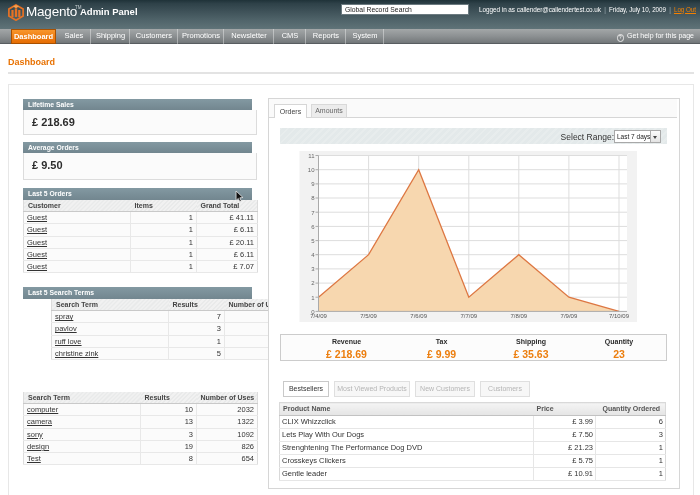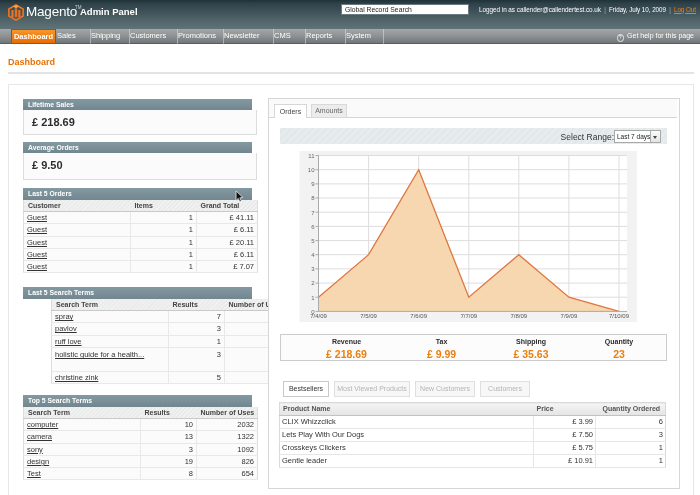--- a/index.html
+++ b/index.html
@@ -9,21 +9,21 @@
 #logo{left:8px;top:4px;}
 #wordmark{left:26px;top:4px;font-size:13.5px;color:#fff;letter-spacing:-0.2px;}
 #wordtm{left:75px;top:4.5px;font-size:4.5px;color:#c8d0d3;}
 #adminpanel{left:80px;top:6px;font-size:9.5px;font-weight:bold;color:#fff;}
 #gsearch{left:341px;top:4px;width:123px;height:8.5px;background:#fff;border:1px solid #6b7a80;font-size:6.8px;color:#222;padding:0 0 0 3px;line-height:9px;}
 #hright{right:4px;top:5.5px;font-size:6.3px;color:#fff;letter-spacing:-0.05px;}
 #hright .sep{color:#9fb0b5;padding:0 1.5px;}
 #hright a{color:#f38000;text-decoration:underline;}
 
 #nav{left:0;top:29px;width:700px;height:14px;background:linear-gradient(180deg,#a3a7a8 0%,#8d9193 50%,#757a7c 95%,#6e7375 100%);border-bottom:1px solid #585d60;}
-.ntab{position:absolute;top:0;height:16px;line-height:14px;color:#fff;font-size:7.5px;}
+.ntab{position:absolute;top:0;height:16px;line-height:14px;text-align:center;color:#fff;font-size:7.5px;}
 .ntab:after{content:"";position:absolute;right:0;top:0;bottom:0;width:1px;background:rgba(255,255,255,.38);}
 #ndash{left:11px;top:0px;width:43px;height:13px;line-height:13px;background:linear-gradient(180deg,#f8962c 0%,#f08218 45%,#e66d03 100%);border:1px solid #a85000;font-weight:bold;color:#fff;font-size:7.5px;text-align:center;position:absolute;}
 #help{position:absolute;right:6px;top:0;height:14px;line-height:14px;color:#fff;font-size:7px;}
 #help .q{display:inline-block;width:5.5px;height:5.5px;border:1px solid #e8e8e8;border-radius:50%;font-size:4.5px;line-height:5.5px;text-align:center;vertical-align:-1px;margin-right:3px;}
 
 #h3{left:8px;top:57px;font-size:9px;font-weight:bold;color:#e87203;}
 #hr{left:8px;top:71.5px;width:686px;height:2px;background:#e3e3e3;}
 
 #boxA{left:8px;top:84px;width:684px;height:412px;border:1px solid #e7e7e7;border-bottom:none;}
 
@@ -168,36 +168,31 @@
 <tr>
           <td>pavlov</td>
           <td class="num">3</td>
           <td class="num">1</td>
         </tr>
 <tr>
           <td>ruff love</td>
           <td class="num">1</td>
           <td class="num">6</td>
         </tr>
-<tr style="height:24px;">
-          <td style="vertical-align:top;padding-top:2.5px;">holistic guide for a health...</td>
-          <td class="num" style="vertical-align:top;padding-top:2.5px;">3</td>
-          <td class="num" style="vertical-align:top;padding-top:2.5px;">1</td>
-        </tr>
 <tr>
           <td>christine zink</td>
           <td class="num">5</td>
           <td class="num">1</td>
         </tr>
 </tbody>
     </table>
   </div>
 
 <div class="bhead" style="top:395px;height:12px;line-height:12px;">Top 5 Search Terms</div>
-<div class="ltw" style="top:407px;">
+<div class="ltw" style="top:392px;">
 <table class="lt">
 <colgroup>
         <col style="width:117px;">
         <col style="width:56px;">
         <col style="width:61px;">
       </colgroup>
 <tbody>
         <tr>
           <th>Search Term</th>
           <th>Results</th>
@@ -347,20 +342,25 @@
           <td>CLIX Whizzclick</td>
           <td class="num">£ 3.99</td>
           <td class="num">6</td>
         </tr>
 <tr>
           <td>Lets Play With Our Dogs</td>
           <td class="num">£ 7.50</td>
           <td class="num">3</td>
         </tr>
 <tr>
+          <td>Strenghtening The Performance Dog DVD</td>
+          <td class="num">£ 21.23</td>
+          <td class="num">1</td>
+        </tr>
+<tr>
           <td>Crosskeys Clickers</td>
           <td class="num">£ 5.75</td>
           <td class="num">1</td>
         </tr>
 <tr>
           <td>Gentle leader</td>
           <td class="num">£ 10.91</td>
           <td class="num">1</td>
         </tr>
 </tbody>

